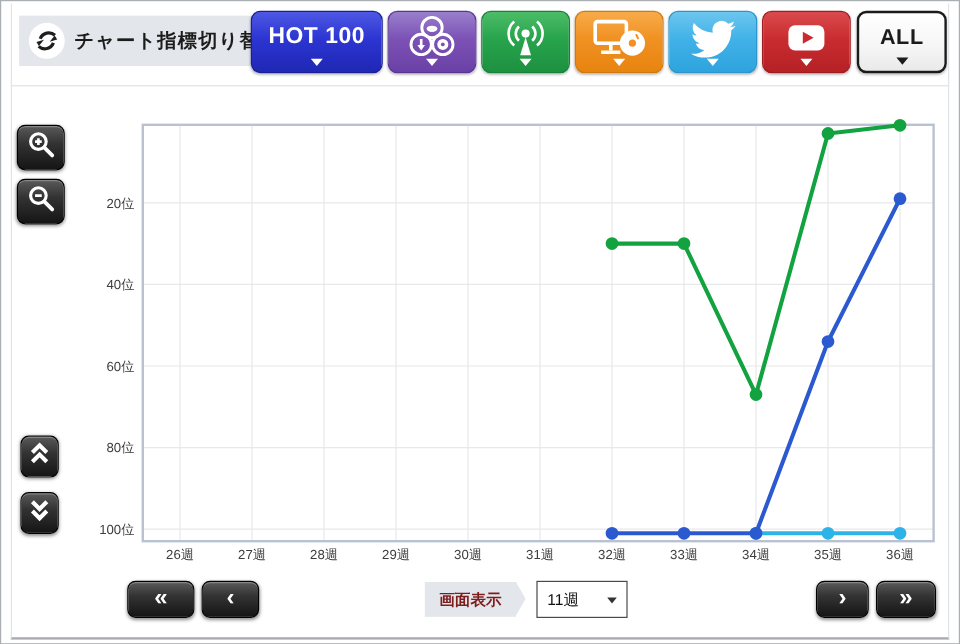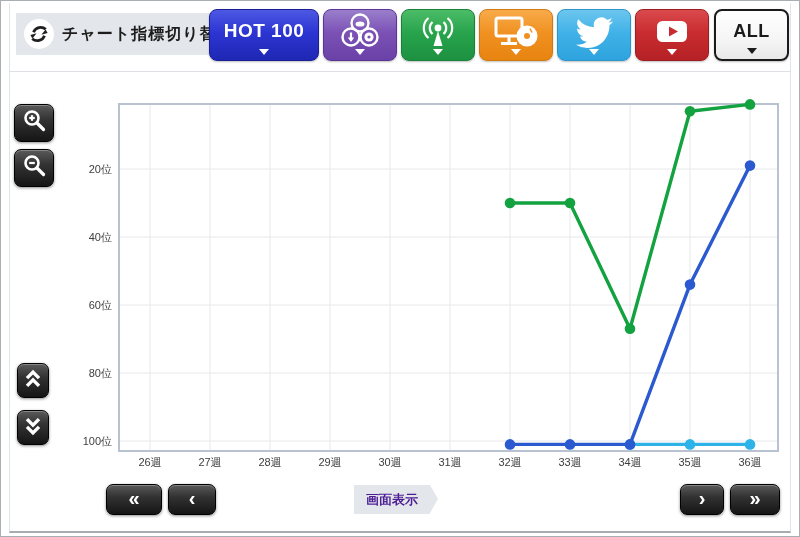--- a/index.html
+++ b/index.html
@@ -49,21 +49,21 @@
   
   .f-btn{top:483px;height:31px;font-size:20px;font-weight:bold;line-height:1;padding-bottom:3px;}
   .f-prev2{left:105px;width:56px;}
   .f-prev {left:167px;width:48px;}
   .f-next {left:679px;width:44px;}
   .f-next2{left:729px;width:50px;}
   .display-label{position:absolute;left:353px;top:484px;height:29px;background:#e3e6ea;
        display:flex;align-items:center;padding:0 12px;}
   .display-label .tip{position:absolute;right:-8px;top:0;width:0;height:0;
        border-top:14.5px solid transparent;border-bottom:14.5px solid transparent;border-left:8px solid #e3e6ea;}
-  .display-label .txt{font-size:13px;font-weight:bold;color:#4c1d95;white-space:nowrap;}
+  .display-label .txt{font-size:13px;font-weight:bold;color:#7f1d1d;white-space:nowrap;}
   .range-select{position:absolute;left:446px;top:483px;width:76px;height:31px;background:#fff;
        border:1px solid #4a4a4a;box-sizing:border-box;display:flex;align-items:center;
        padding:0 8px;font-size:13px;color:#111;cursor:pointer;}
   .range-select .sel-arrow{position:absolute;right:8px;top:13px;width:0;height:0;
        border-left:4px solid transparent;border-right:4px solid transparent;border-top:5px solid #333;}
 </style>
 </head>
 <body>
 
 <div class="app">
@@ -251,20 +251,24 @@
     <span>«</span>
   </div>
   <div class="btn-dark f-btn f-prev">
     <span>‹</span>
   </div>
 
   <div class="display-label">
     <span class="txt">画面表示</span>
     <span class="tip"></span>
   </div>
+  <div class="range-select">
+    <span>11週</span>
+    <span class="sel-arrow"></span>
+  </div>
 
   <div class="btn-dark f-btn f-next">
     <span>›</span>
   </div>
   <div class="btn-dark f-btn f-next2">
     <span>»</span>
   </div>
 
 </div>
 

